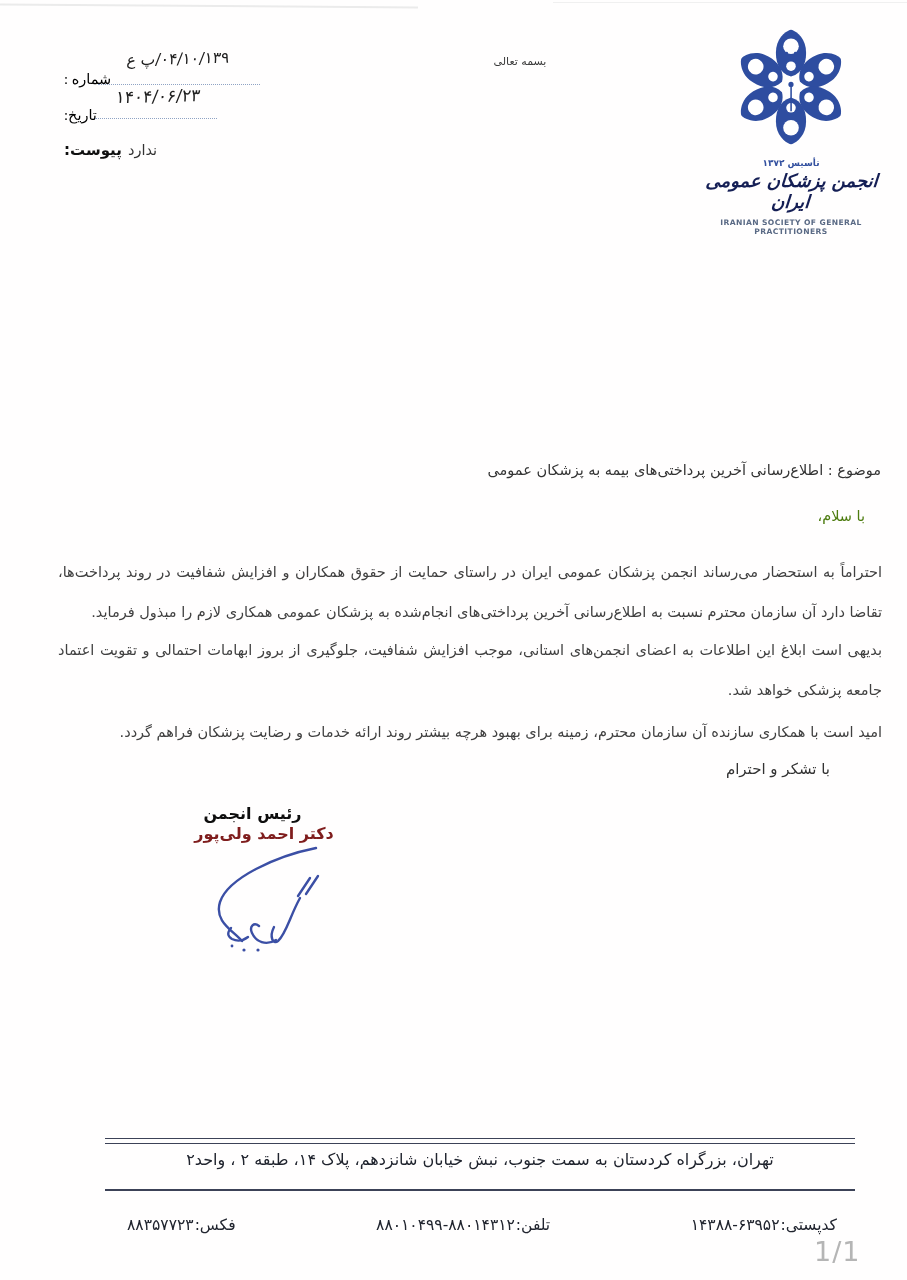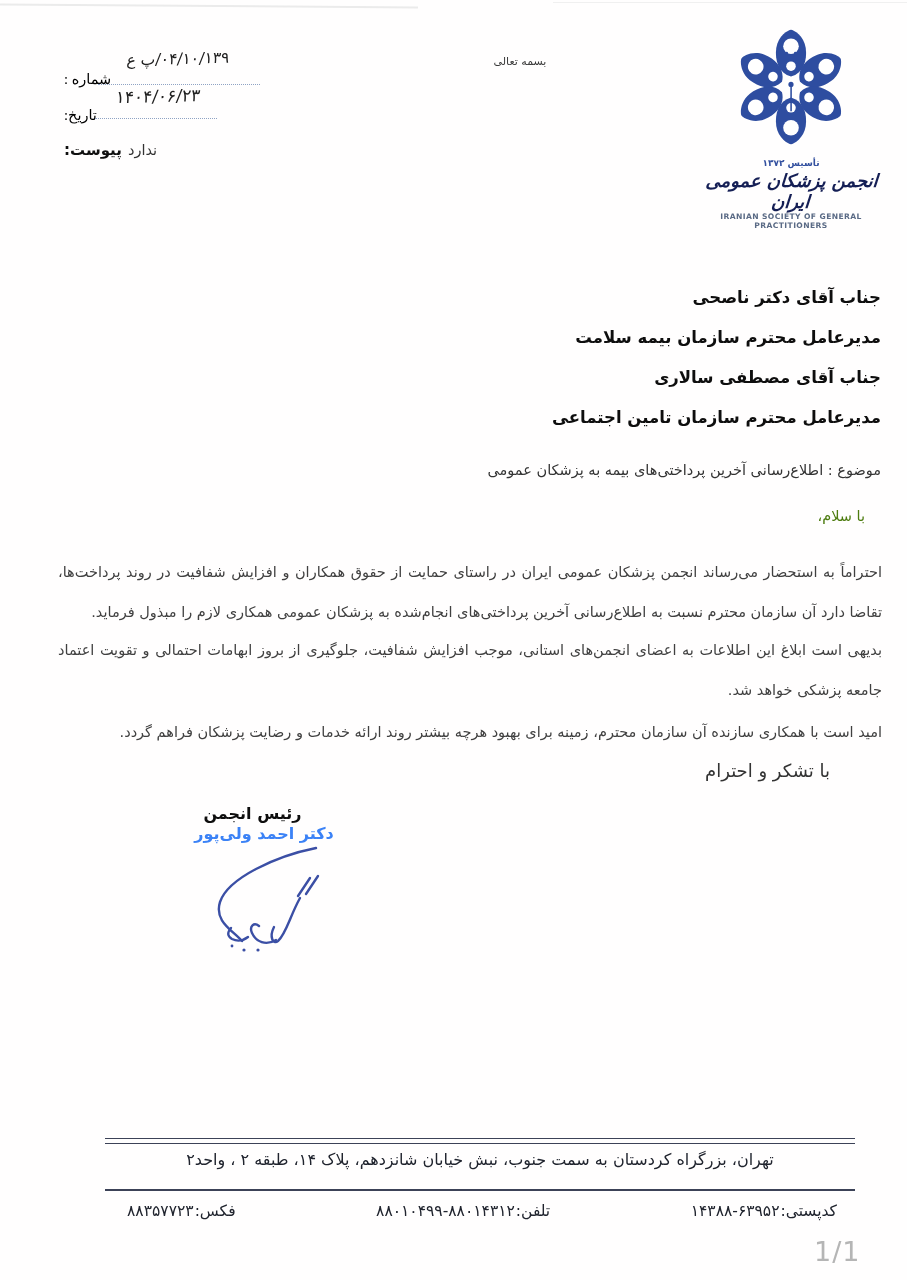--- a/index.html
+++ b/index.html
@@ -19,43 +19,43 @@
   .handwrit  { color:#202020; transform:rotate(-1.5deg) skewX(-7deg); letter-spacing:1.5px; direction:rtl; text-align:center; }
   .bold-label{ font-weight:bold; color:#101010; font-size:15px; }
 
   
   .bismillah { font-size:11px; color:#3a3a3a; text-align:center; }
 
   
   .logo-wrap { left:695px; top:22px; width:192px; text-align:center; }
   .logo-est  { font-size:9px; color:#33509f; font-weight:bold; margin-top:2px; }
   .logo-fa   { font-size:18px; font-weight:bold; font-style:italic; color:#151f55; margin-top:2px; transform:skewX(-4deg); }
-  .logo-en   { font-size:7.6px; font-weight:bold; color:#5a6a85; letter-spacing:.4px; margin-top:0; direction:ltr; }
+  .logo-en   { font-size:7.6px; font-weight:bold; color:#5a6a85; letter-spacing:.4px; margin-top:6px; direction:ltr; }
 
   
   .recipients { right:26px; top:278px; text-align:right; }
   .recipients div { font-size:16.5px; font-weight:bold; color:#0e0e0e; height:40px; line-height:40px; }
   .subject    { right:26px; top:462px; font-size:14.5px; color:#333; }
   .salutation { right:42px; top:508px; font-size:14.5px; color:#4d7c0f; }
   .para { left:58px; right:25px; font-size:14.5px; line-height:40px; text-align:justify; text-align-last:right; color:#404040; }
   .para.single { text-align:right; }
-  .closing { right:77px; top:760px; font-size:18px; color:#333; }
+  .closing { right:77px; top:760px; font-size:15px; color:#333; }
 
   
-  .sig-name  { left:175px; top:824px; width:178px; text-align:center; font-size:16px; font-weight:bold; color:#3b82f6; }
+  .sig-name  { left:175px; top:824px; width:178px; text-align:center; font-size:16px; font-weight:bold; color:#7f1d1d; }
   .sig-title { left:190px; top:804px; width:125px; text-align:center; font-size:16px; font-weight:bold; color:#0e0e0e; }
   .sig-svg   { left:148px; top:842px; }
 
   
   .f-dline { left:105px; top:1138px; width:750px; height:6px; border-top:1.6px solid #3c4257; border-bottom:1.2px solid #3c4257; }
   .f-addr  { left:105px; top:1150px; width:750px; text-align:center; font-size:16px; color:#20242e; }
   .f-sline { left:105px; top:1189px; width:750px; height:2px; background:#3c4257; }
   .f-row   { left:105px; top:1202px; width:750px; display:flex; justify-content:space-between; padding:0 18px 0 22px; direction:rtl; }
   .f-item  { display:flex; direction:rtl; align-items:baseline; font-size:15.5px; color:#20242e; }
-  .f-item .lab { margin-left:1px; }
+  .f-item .lab { margin-left:1px;margin-top:14px; }
   .f-item .val { direction:ltr; letter-spacing:.5px; }
 
   .page-num { left:814px; top:1236px; font-size:27px; color:#b5b5b5; direction:ltr; letter-spacing:1px; }
 </style>
 </head>
 <body>
 
 <div class="page">
 
   <div class="abs scan-artifact"></div>
@@ -93,26 +93,20 @@
       <circle cx="75" cy="72" r="3" fill="#2e4da0"></circle>
       <rect x="74.2" y="75" width="1.8" height="28" fill="#2e4da0"></rect>
       <circle cx="70" cy="36" r="1.6" fill="#2e4da0"></circle>
       <circle cx="80" cy="36" r="1.6" fill="#2e4da0"></circle>
     </svg>
     <div class="logo-est">تأسیس ۱۳۷۲</div>
     <div class="logo-fa">انجمن پزشکان عمومی ایران</div>
     <div class="logo-en">IRANIAN SOCIETY OF GENERAL PRACTITIONERS</div>
   </div>
 
-  <div class="abs recipients">
-    <div>جناب آقای دکتر ناصحی</div>
-    <div>مدیرعامل محترم سازمان بیمه سلامت</div>
-    <div>جناب آقای مصطفی سالاری</div>
-    <div>مدیرعامل محترم سازمان تامین اجتماعی</div>
-  </div>
 
   <div class="abs subject">موضوع : اطلاع‌رسانی آخرین پرداختی‌های بیمه به پزشکان عمومی</div>
   <div class="abs salutation">با سلام،</div>
 
   <div class="abs para" style="top:552px">احتراماً به استحضار می‌رساند انجمن پزشکان عمومی ایران در راستای حمایت از حقوق همکاران و افزایش شفافیت در روند پرداخت‌ها، تقاضا دارد آن سازمان محترم نسبت به اطلاع‌رسانی آخرین پرداختی‌های انجام‌شده به پزشکان عمومی همکاری لازم را مبذول فرماید.</div>
   <div class="abs para" style="top:630px">بدیهی است ابلاغ این اطلاعات به اعضای انجمن‌های استانی، موجب افزایش شفافیت، جلوگیری از بروز ابهامات احتمالی و تقویت اعتماد جامعه پزشکی خواهد شد.</div>
   <div class="abs para single" style="top:712px">امید است با همکاری سازنده آن سازمان محترم، زمینه برای بهبود هرچه بیشتر روند ارائه خدمات و رضایت پزشکان فراهم گردد.</div>
 
   <div class="abs closing">با تشکر و احترام</div>
 

